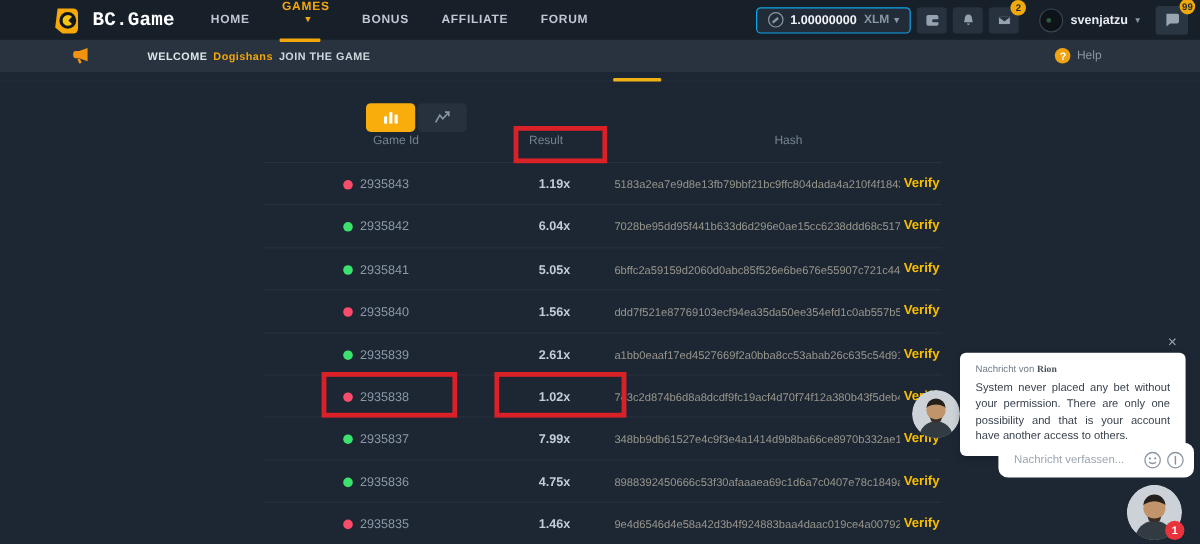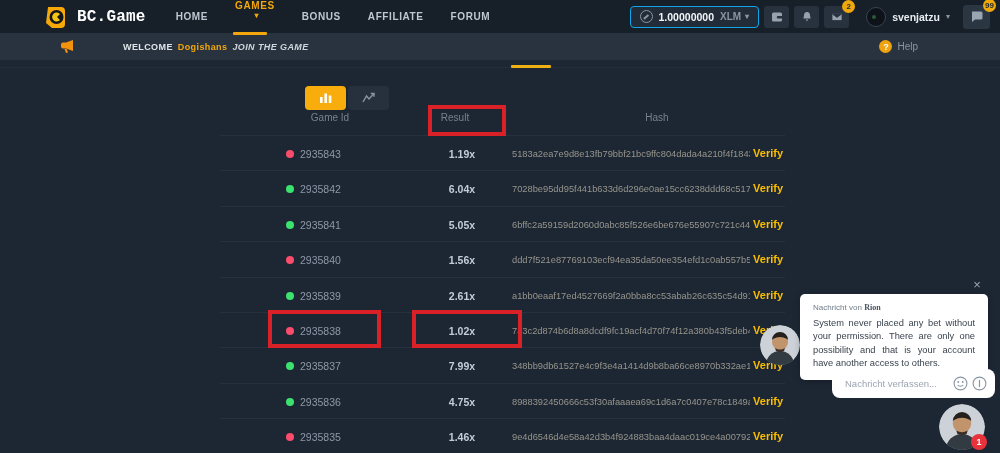--- a/index.html
+++ b/index.html
@@ -45,21 +45,21 @@
               display:flex; align-items:center; justify-content:center; position:relative; cursor:pointer; }
   .chat-btn svg { width:13px; height:13px; fill:#9aa5b2; }
 
   
   .announce { position:absolute; top:33px; left:0; width:1000px; height:27px; background:#29333f;
               display:flex; align-items:center; padding:0 82px 0 60px; z-index:2; }
   .announce-text { display:flex; align-items:center; gap:5px; margin-left:46px; font-size:9px;
                    font-weight:bold; letter-spacing:0.4px; }
   .announce-welcome { color:#dfe5ea; }
   .announce-name { color:#f3a70c; cursor:pointer; }
-  .announce-join { color:#cfd6de;font-style:italic; }
+  .announce-join { color:#cfd6de; }
   .help-chip { margin-left:auto; display:flex; align-items:center; gap:5px; cursor:pointer; }
   .help-q { width:13px; height:13px; border-radius:50%; background:#f0a30f; color:#fff; font-size:9px;
             font-weight:bold; display:flex; align-items:center; justify-content:center; }
   .help-label { color:#8a95a3; font-size:10px; }
 
   
   .panel-divider { position:absolute; top:67px; left:0; width:1000px; height:1px; background:#242e3b; }
   .panel-tab-indicator { position:absolute; top:65px; left:511px; width:40px; height:3px;
                          background:#edb113; border-radius:1px; z-index:2; }
   .view-toggles { position:absolute; top:86px; left:305px; display:flex; gap:2px; }

